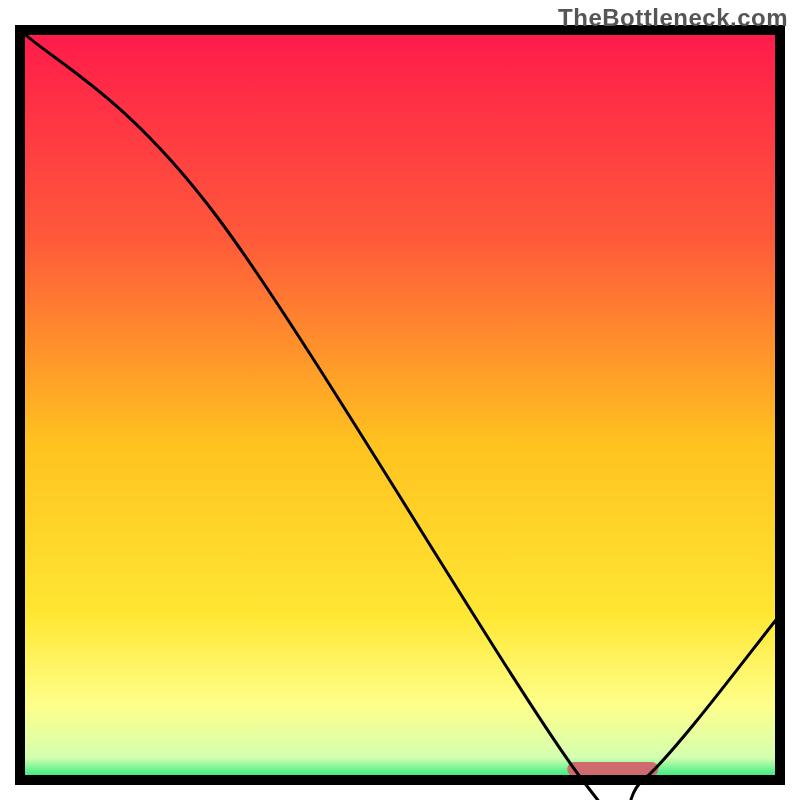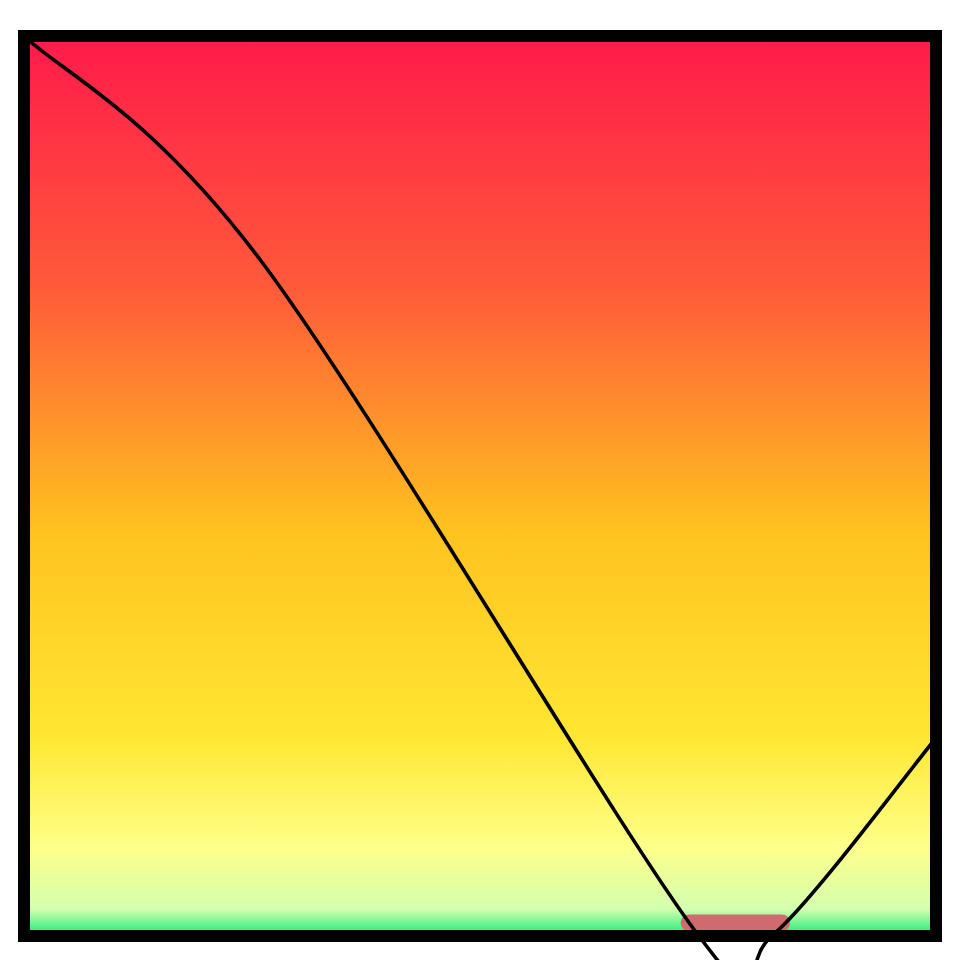--- a/index.html
+++ b/index.html
@@ -26,20 +26,21 @@
     letter-spacing: 0.5px;
   }
   svg {
     display: block;
   }
 </style>
 </head>
 <body>
 
 <div class="chart-container">
+  <div class="watermark">TheBottleneck.com</div>
   <svg id="chart-svg" width="800" height="800" viewBox="0 0 800 800">
       <defs>
         <linearGradient id="bg-grad" x1="0" y1="0" x2="0" y2="1">
           <stop offset="0%" stop-color="#ff1a4b"></stop>
           <stop offset="28.000000000000004%" stop-color="#ff5a3a"></stop>
           <stop offset="55.00000000000001%" stop-color="#ffc21f"></stop>
           <stop offset="78%" stop-color="#ffe733"></stop>
           <stop offset="90%" stop-color="#feff8a"></stop>
           <stop offset="97%" stop-color="#d4ffb0"></stop>
           <stop offset="100%" stop-color="#17e879"></stop>

